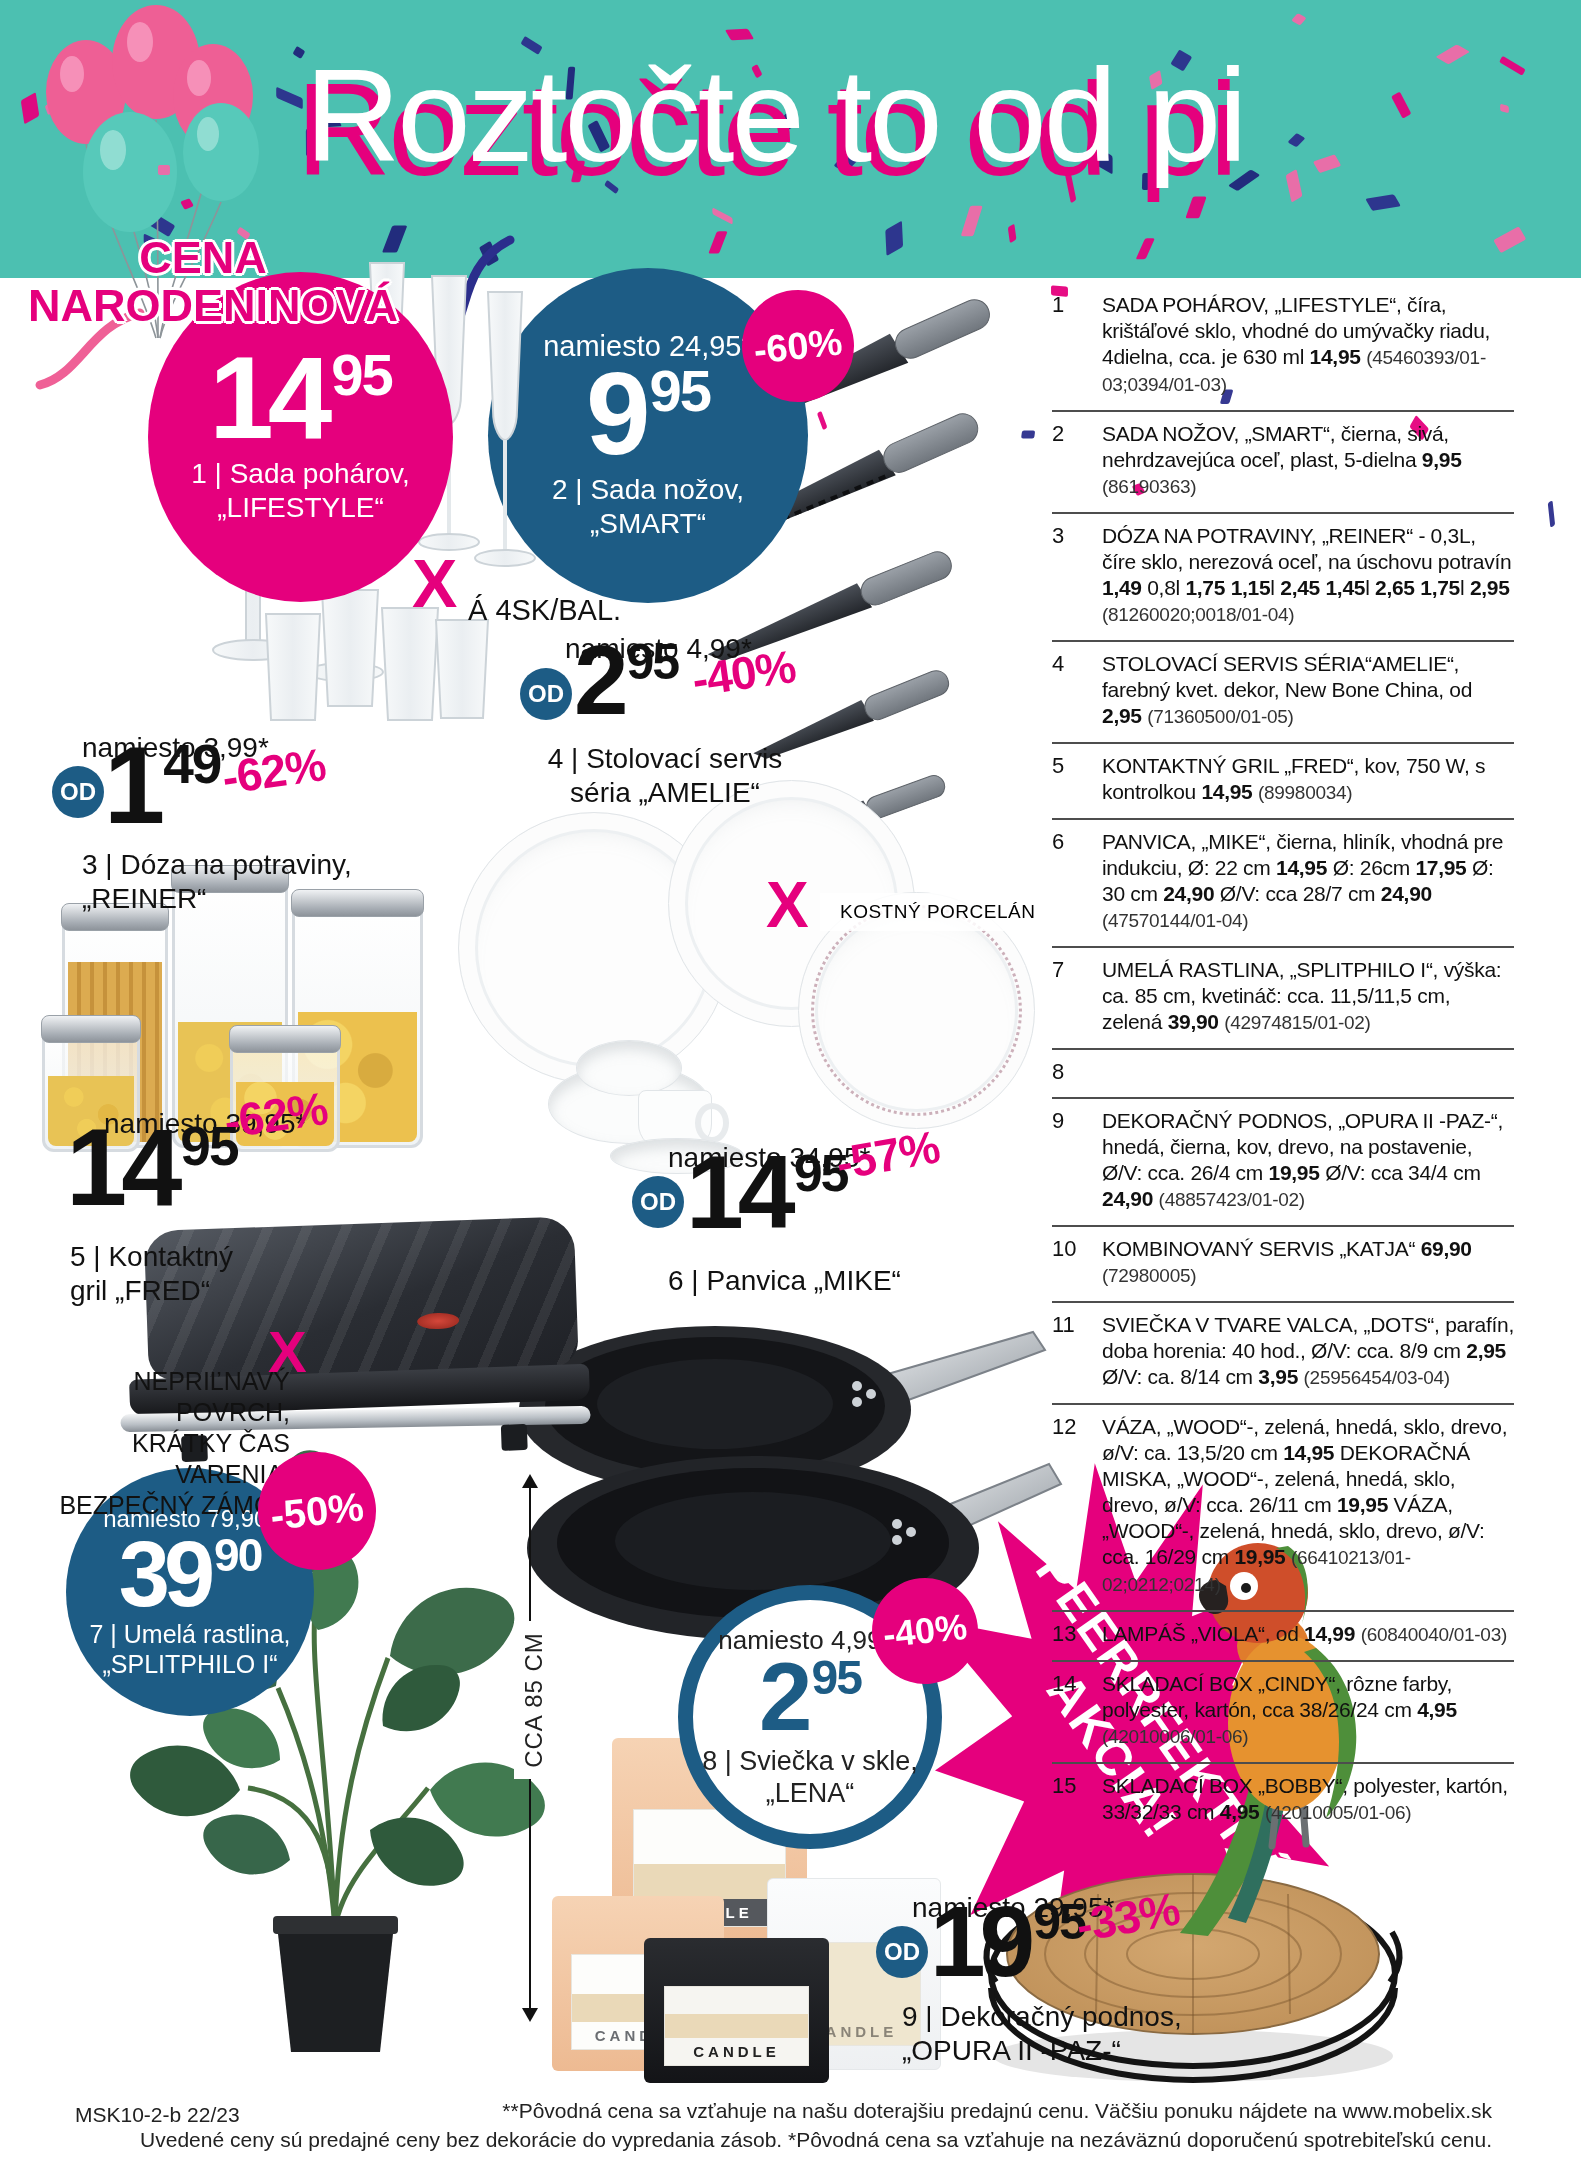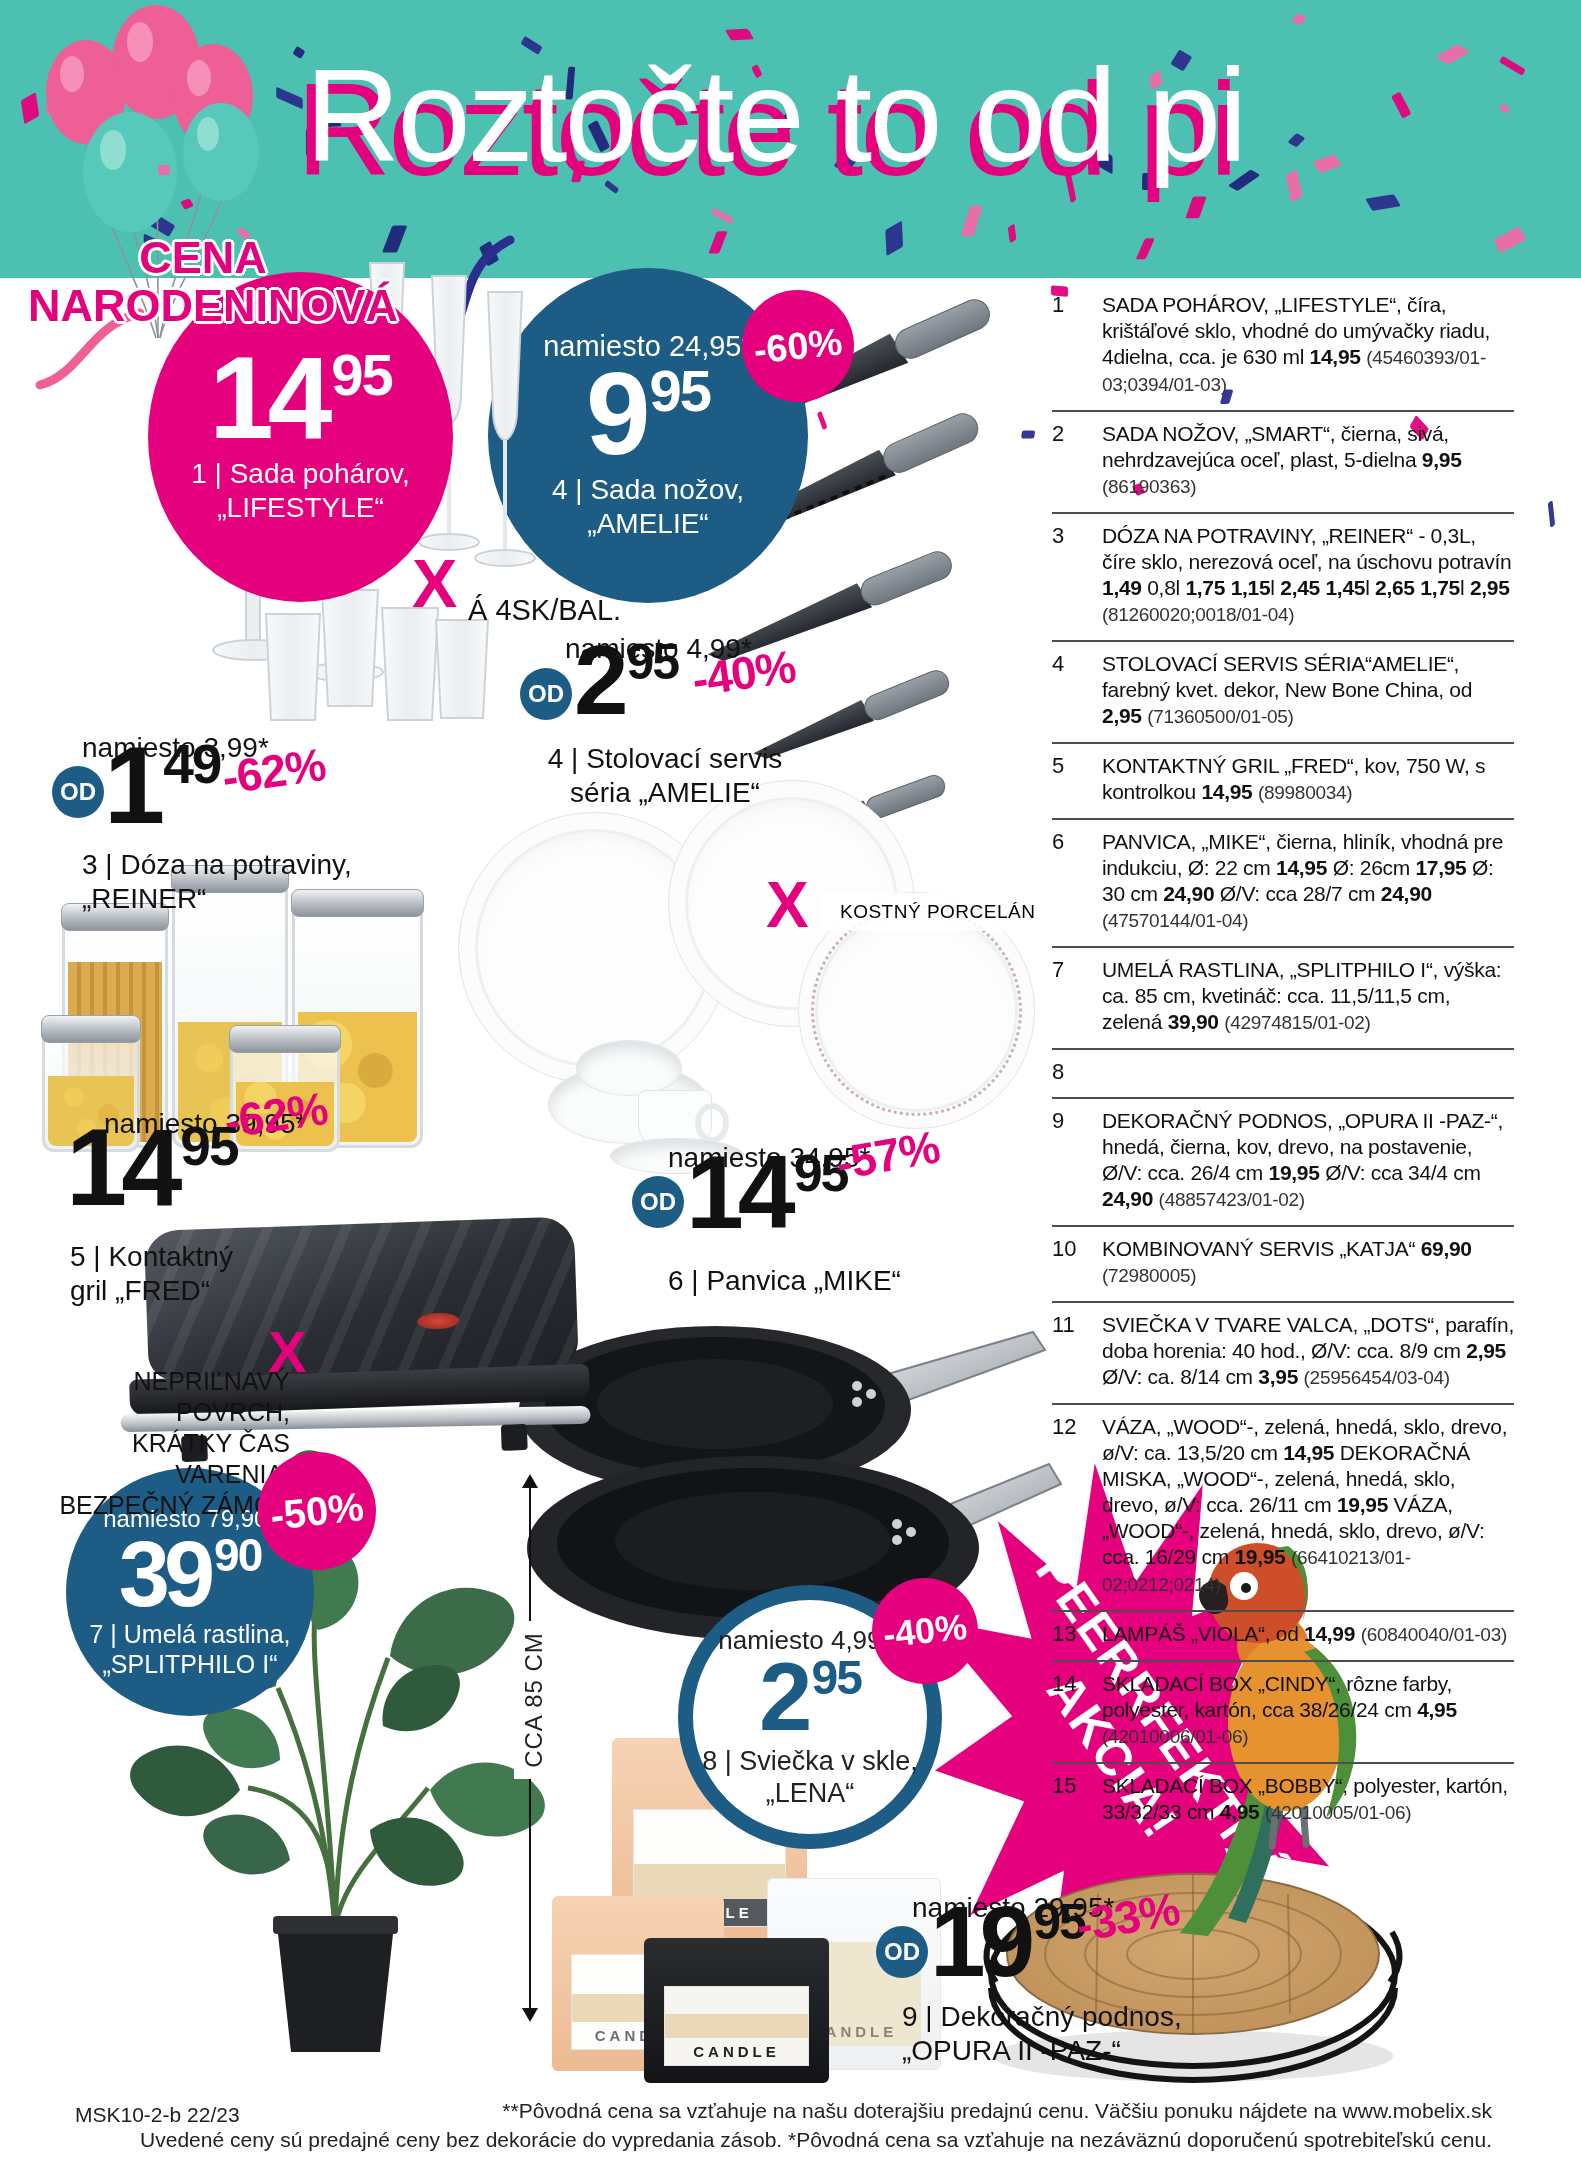--- a/index.html
+++ b/index.html
@@ -219,22 +219,22 @@
     </g>
   </svg>
 
   <div class="bubble blue" style="left:488px;top:268px;width:320px;height:335px;z-index:3">
     <div class="was">namiesto 24,95*</div>
     <div class="bprice">
       <span class="int">9</span>
         <span class="dec">95</span>
     </div>
     <div class="lbl">
-      <div>4 | Sada nožov,</div>
-        <div>„AMELIE“</div>
+      <div>2 | Sada nožov,</div>
+        <div>„SMART“</div>
     </div>
   </div>
   <div class="disc-circle" style="left:742px;top:290px;width:112px;height:112px;font-size:38px;transform:rotate(-6deg)">-60%</div>
 
   <svg style="left:690px;top:345px;z-index:2" width="350" height="560" viewBox="0 0 350 560">
     <defs>
         <linearGradient id="bl" x1="0" y1="0" x2="0" y2="1">
           <stop offset="0" stop-color="#4a4f57"></stop>
           <stop offset="1" stop-color="#23262b"></stop>
         </linearGradient>

